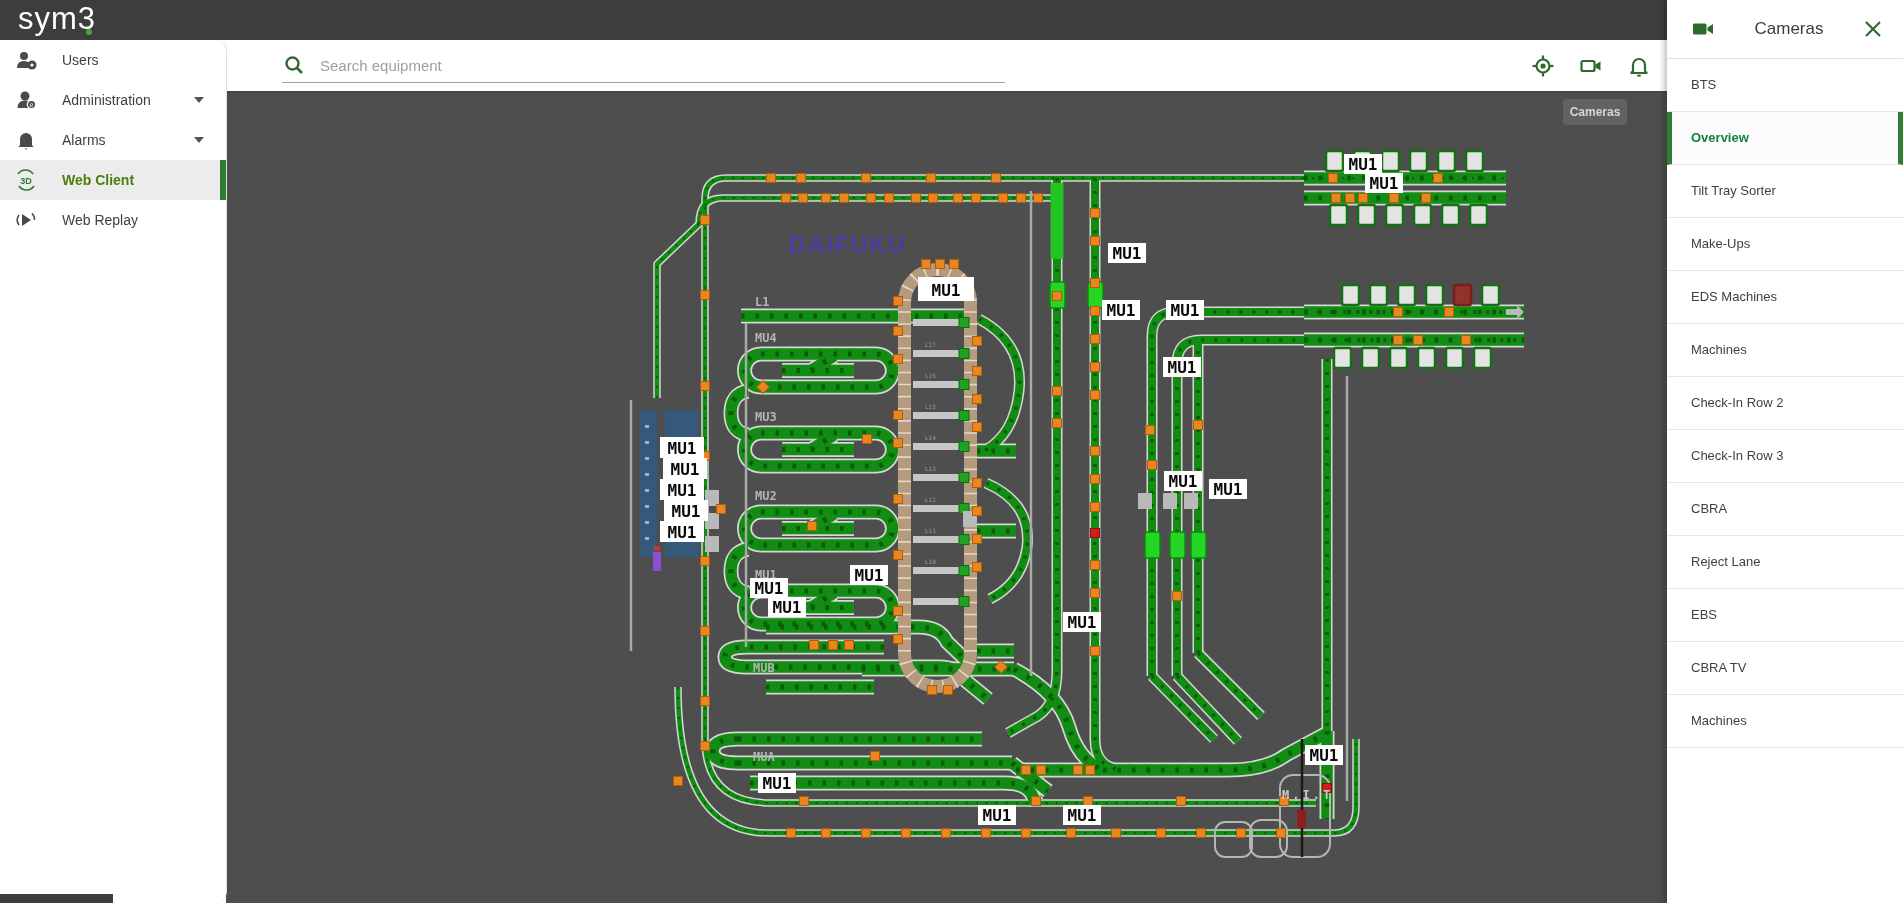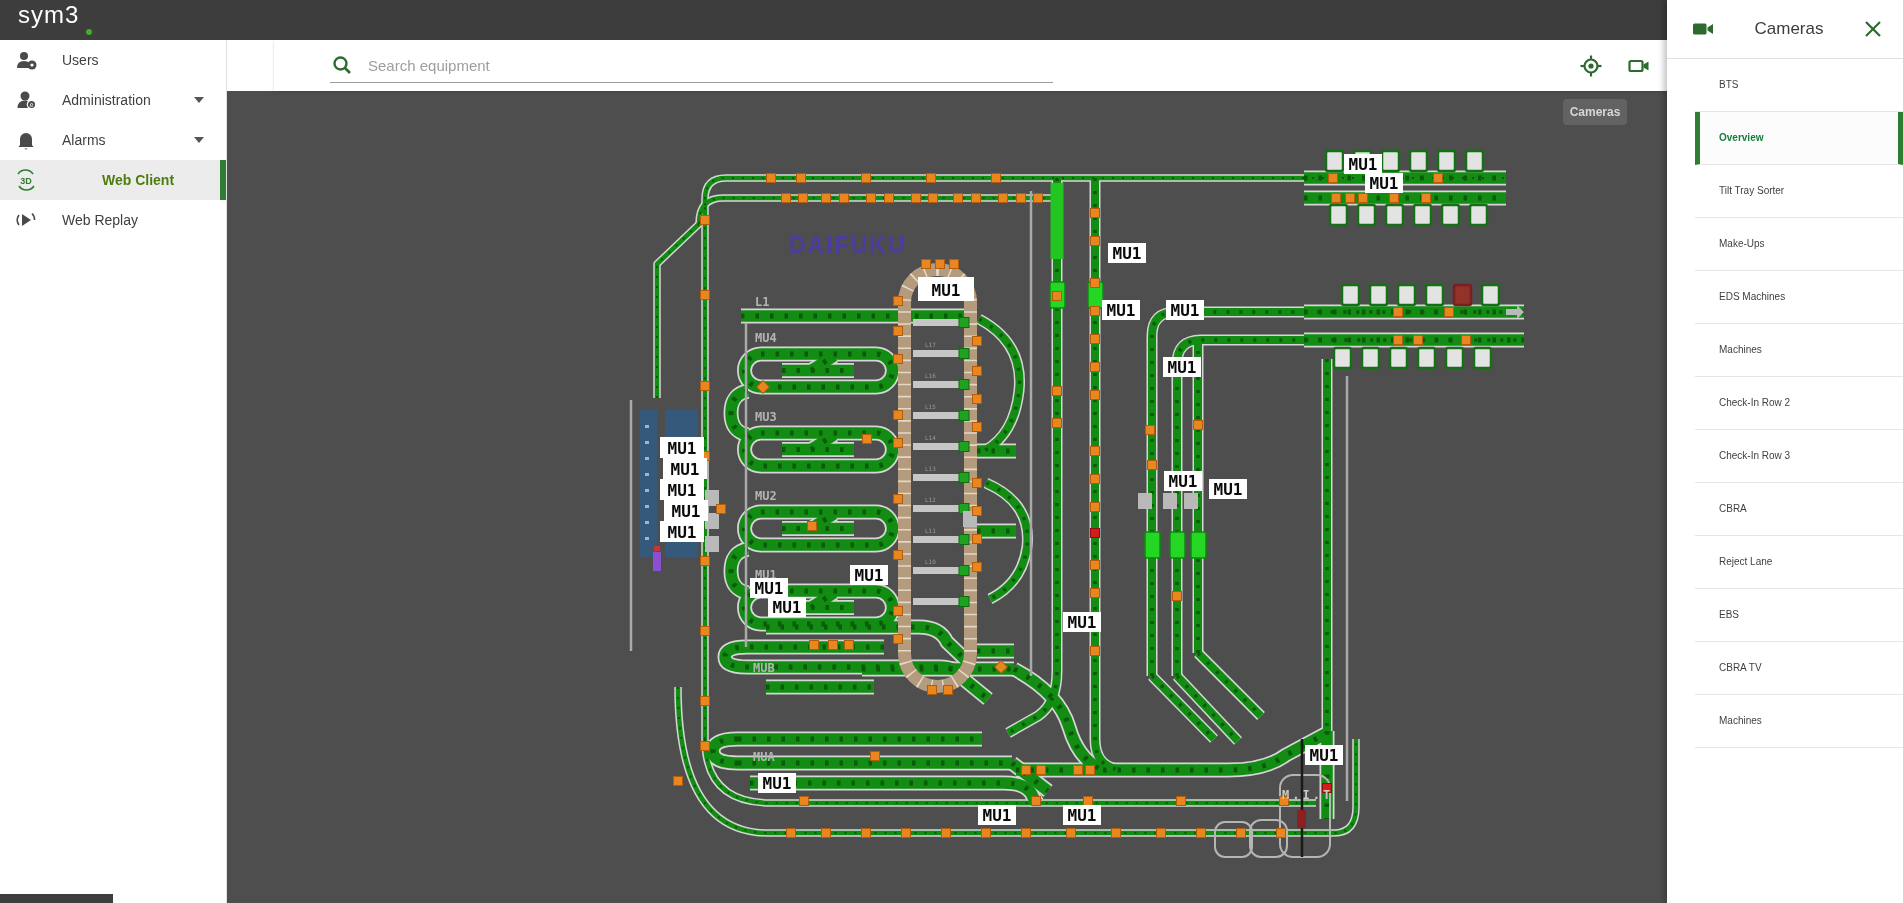--- a/index.html
+++ b/index.html
@@ -1,35 +1,35 @@
 <!DOCTYPE html>
 <html><head>
 <meta charset="utf-8">
 <style>
   html,body{margin:0;padding:0;}
   body{width:1903px;height:903px;overflow:hidden;position:relative;background:#fff;
        font-family:"Liberation Sans",sans-serif;-webkit-font-smoothing:antialiased;}
   
   .appbar{position:absolute;left:0;top:0;width:1667px;height:40px;background:#3d3d3d;z-index:5;}
-  .logo{position:absolute;left:18px;top:1px;color:#fff;font-size:24px;font-weight:400;letter-spacing:1px;}
+  .logo{position:absolute;left:18px;top:1px;color:#fff;font-size:31px;font-weight:400;letter-spacing:1px;}
   .logo-dot{position:absolute;left:86px;top:29px;width:6px;height:6px;border-radius:50%;background:#3fae2a;}
   
   .sidebar{position:absolute;left:0;top:40px;width:226px;height:863px;background:#fff;
-           border-right:1px solid #e0e0e0;z-index:4;}
+           border-right:1px solid #e0e0e0;z-index:4;border-radius:12px;}
   .side-item{position:relative;height:40px;display:flex;align-items:center;cursor:pointer;}
   .side-item .s-icon{width:24px;height:24px;margin-left:14px;flex:0 0 24px;display:flex;align-items:center;justify-content:center;}
   .side-item .s-label{margin-left:24px;font-size:14px;color:#3f3f3f;}
   .side-item .s-caret{position:absolute;right:22px;width:0;height:0;border-left:5px solid transparent;
            border-right:5px solid transparent;border-top:6px solid #555;}
-  .side-item.selected{background:#ececec;border-right:6px solid #2e7d32;gap:40px;}
+  .side-item.selected{background:#ececec;border-right:6px solid #2e7d32;}
   .side-item.selected .s-label{color:#4d7c0f;font-weight:bold;}
   .bottom-stub{position:absolute;left:0;bottom:0;width:113px;height:9px;background:#3e3e3e;z-index:6;}
   
   .toolbar{position:absolute;left:226px;top:40px;width:1441px;height:51px;background:#fff;z-index:3;
-           box-shadow:0 1px 3px rgba(0,0,0,.15);margin-left:48px;}
+           box-shadow:0 1px 3px rgba(0,0,0,.15);}
   .search-wrap{position:absolute;left:56px;top:8px;width:723px;height:34px;border-bottom:1px solid #9e9e9e;
            display:flex;align-items:center;}
   .search-wrap input{border:none;outline:none;font-size:15px;color:#3c3c3c;margin-left:12px;width:640px;
            font-family:"Liberation Sans",sans-serif;background:transparent;}
   .search-wrap input::placeholder{color:#9e9e9e;}
   .tb-icons{position:absolute;right:16px;top:0;height:51px;display:flex;align-items:center;gap:24px;}
   .tb-icon{width:24px;height:24px;cursor:pointer;}
   
   .map{position:absolute;left:226px;top:91px;width:1441px;height:812px;background:#4e4e4e;}
   .map svg{display:block;}
@@ -42,22 +42,22 @@
            border-radius:4px;color:#d6d6d6;font-size:12px;font-weight:bold;display:flex;align-items:center;
            justify-content:center;z-index:6;}
   
   .panel{position:absolute;left:1667px;top:0;width:236px;height:903px;background:#fff;z-index:10;
          box-shadow:-3px 0 6px rgba(0,0,0,.25);}
   .panel-header{height:58px;display:flex;align-items:center;border-bottom:1px solid #e0e0e0;}
   .panel-header .p-cam{margin-left:24px;width:24px;height:24px;}
   .panel-title{flex:1;text-align:center;font-size:17px;color:#3d3d3d;font-weight:500;}
   .p-close{margin-right:20px;width:20px;height:20px;cursor:pointer;}
   .panel-list{}
-  .p-item{height:52px;line-height:52px;padding-left:24px;font-size:10px;color:#3f3f3f;
-          border-bottom:1px solid #e6e6e6;cursor:pointer;margin-left:28px;}
+  .p-item{height:52px;line-height:52px;padding-left:24px;font-size:13px;color:#3f3f3f;
+          border-bottom:1px solid #e6e6e6;cursor:pointer;}
   .p-item.selected{border-left:5px solid #2e7d32;border-right:5px solid #2e7d32;padding-left:19px;
           color:#15803d;font-weight:bold;background:#fcfcfc;}
 </style>
 </head>
 <body>
 
 <div class="appbar">
   <div class="logo">sym3</div>
   <div class="logo-dot"></div>
 </div>

